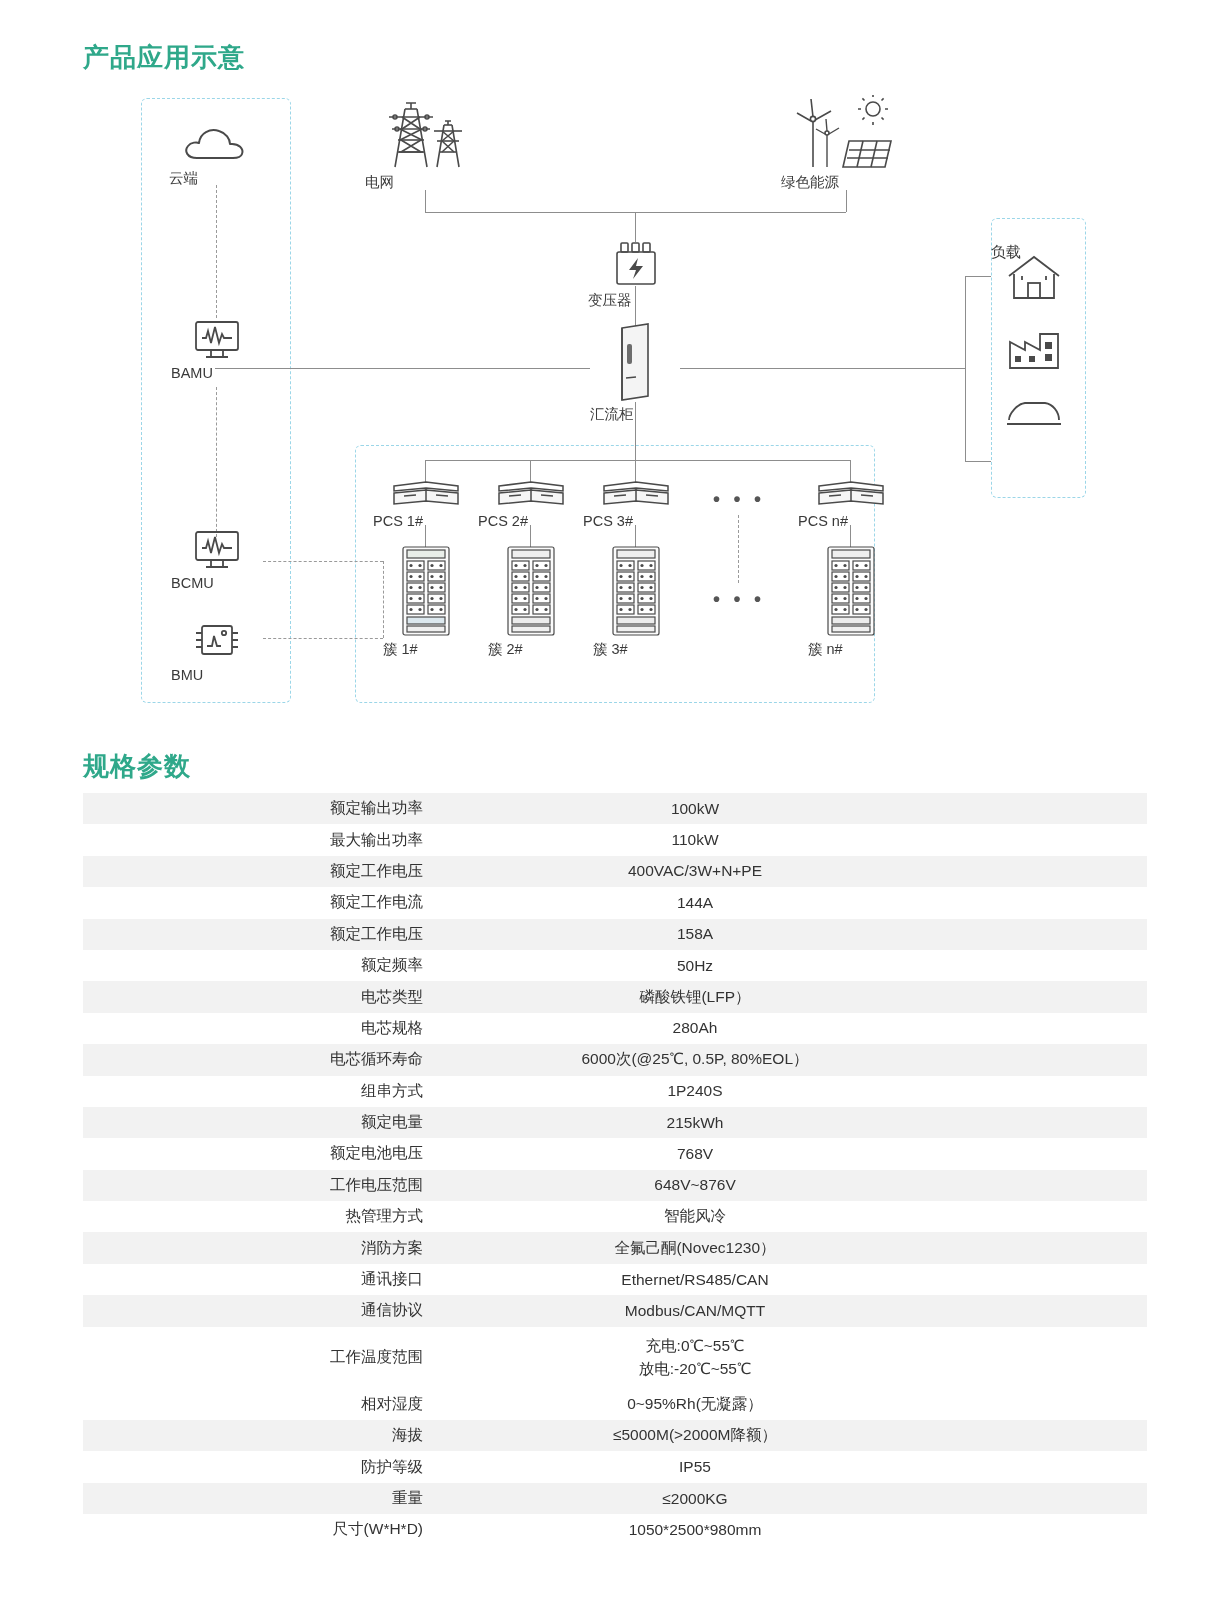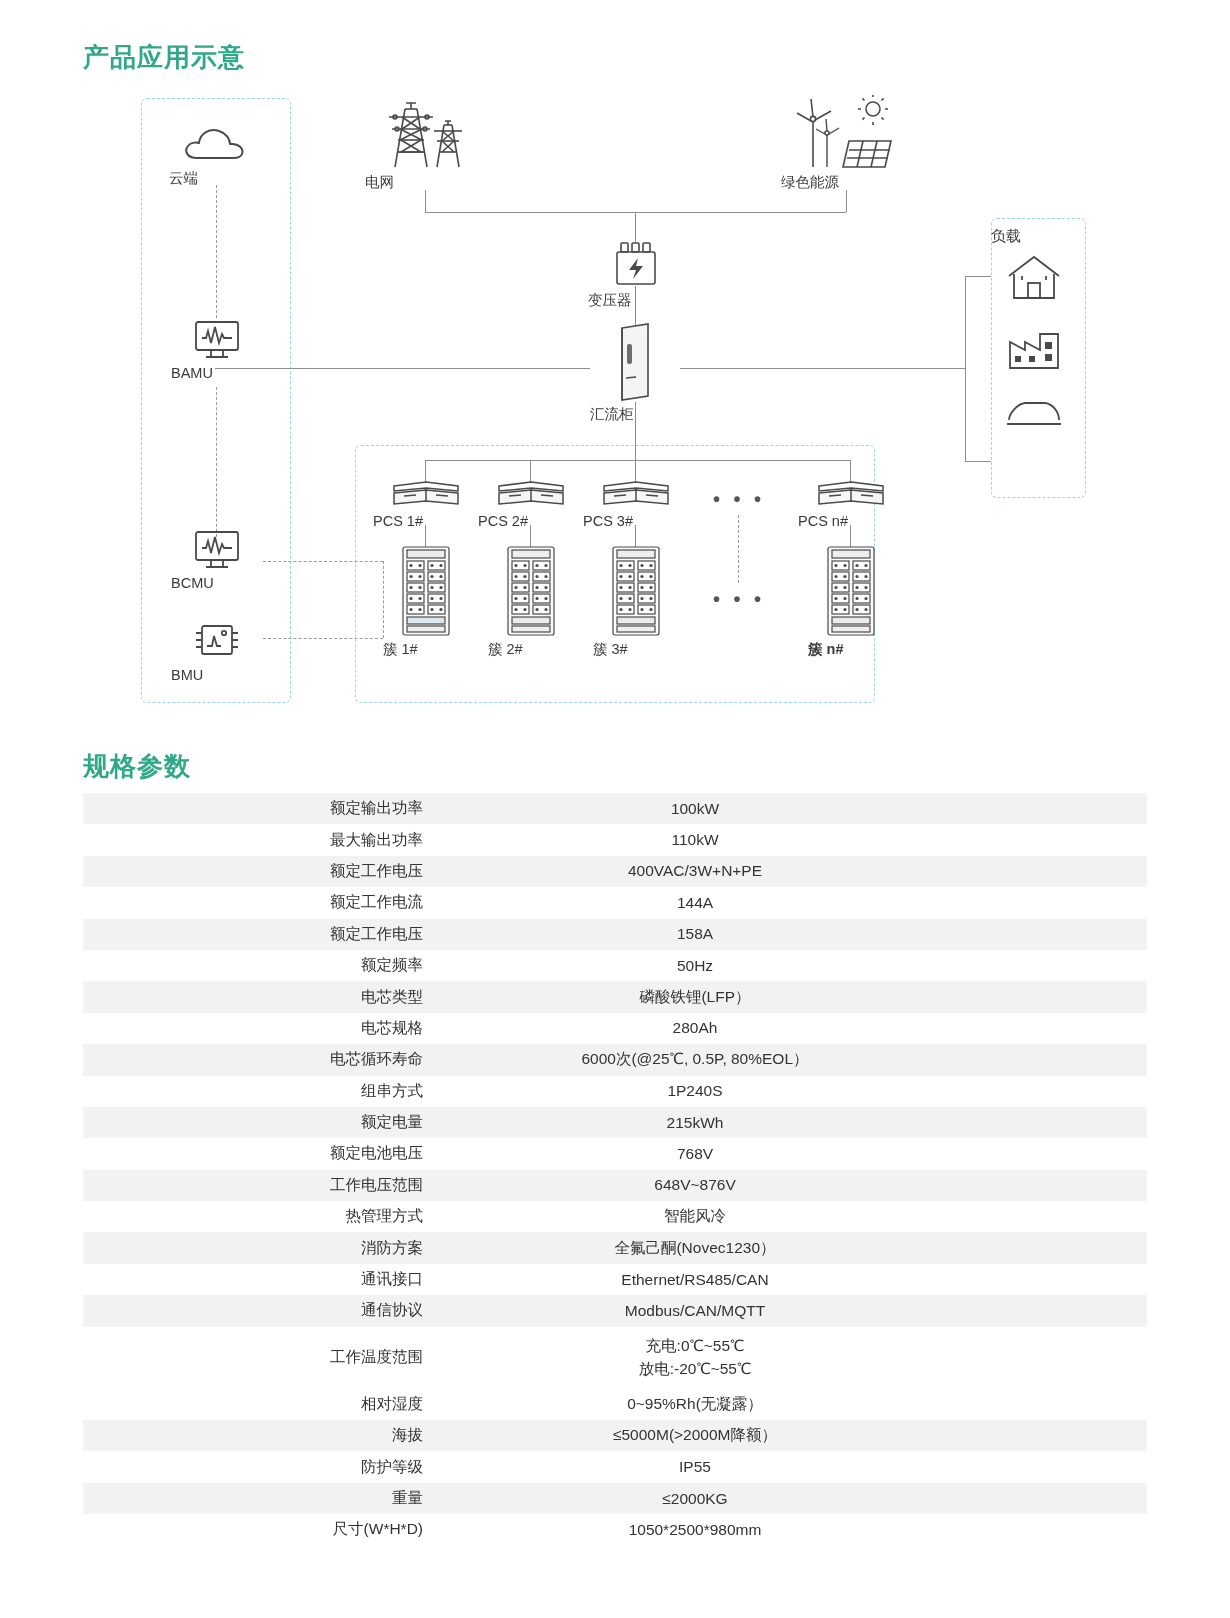--- a/index.html
+++ b/index.html
@@ -282,21 +282,21 @@
       </svg>
     </div>
     <div class="label">BMU</div>
   </div>
 
   <div class="line dashed-h" style="left:180px; top:471px; width:120px;"></div>
   <div class="line dashed-h" style="left:180px; top:548px; width:120px;"></div>
   <div class="line dashed-v" style="left:300px; top:471px; height:77px;"></div>
 
   <div class="node" style="left:908px; top:133px; width:95px;">
-    <div class="label" style="font-size:15px; margin-top:4px;">负载</div>
+    <div class="label" style="font-size:15px; margin-top:20px;">负载</div>
   </div>
 
   <div class="node" style="left:920px; top:162px; width:70px;">
     <svg width="62" height="52" viewBox="0 0 62 52">
       <g fill="none" stroke="#4a4a4a" stroke-width="1.8">
         <path d="M6 24 L31 5 L56 24"></path>
         <path d="M11 22 L11 46 L51 46 L51 22"></path>
         <rect x="25" y="31" width="12" height="15"></rect>
         <path d="M19 28 L19 24 M43 28 L43 24"></path>
       </g>
@@ -533,21 +533,21 @@
               <circle cx="44" cy="64.5" r="1.6"></circle>
           </g>
           <rect x="10" y="72" width="38" height="7" fill="#ececec"></rect>
           <rect x="10" y="81" width="38" height="6" fill="#f0f0f0"></rect>
         </g>
       </svg>
     </div>
     <div class="label">簇 3#</div>
   </div>
 
-  <div class="node" style="left:725px; top:455px; width:85px;font-weight:bold;">
+  <div class="node" style="left:725px; top:455px; width:85px;">
     <div class="icon-wrap" style="height:92px;">
       <svg width="58" height="92" viewBox="0 0 58 92">
         <g stroke="#4a4a4a" stroke-width="1.2" fill="none">
           <rect x="6" y="2" width="46" height="88" rx="2" fill="#fbfbfb"></rect>
           <rect x="10" y="5" width="38" height="8" fill="#eeeeee"></rect>
           <g fill="#ffffff">
             <rect x="10" y="16" width="17" height="9"></rect>
               <rect x="31" y="16" width="17" height="9"></rect>
             <rect x="10" y="27" width="17" height="9"></rect>
               <rect x="31" y="27" width="17" height="9"></rect>

